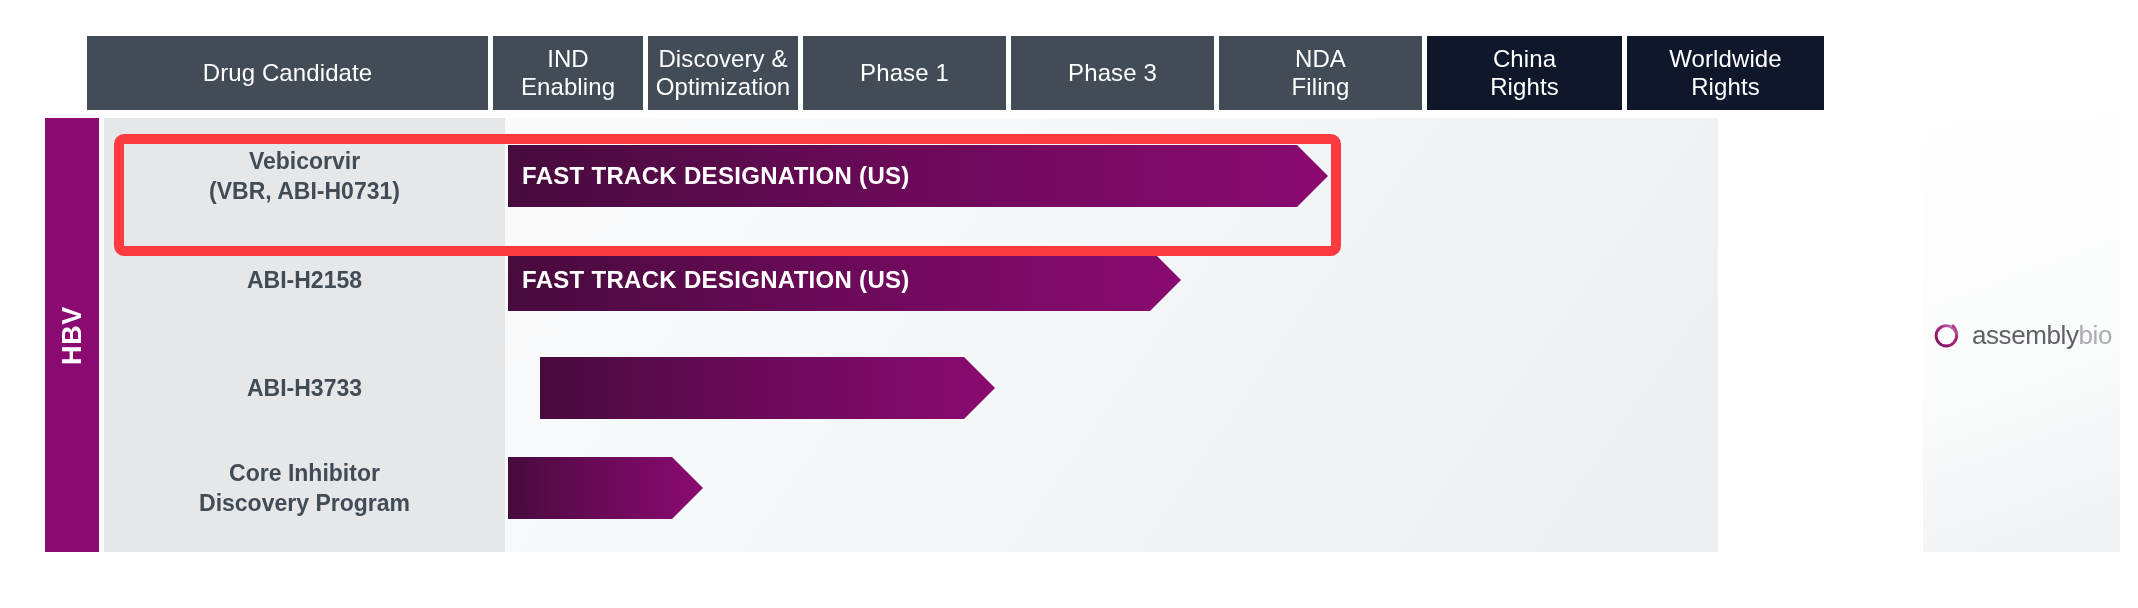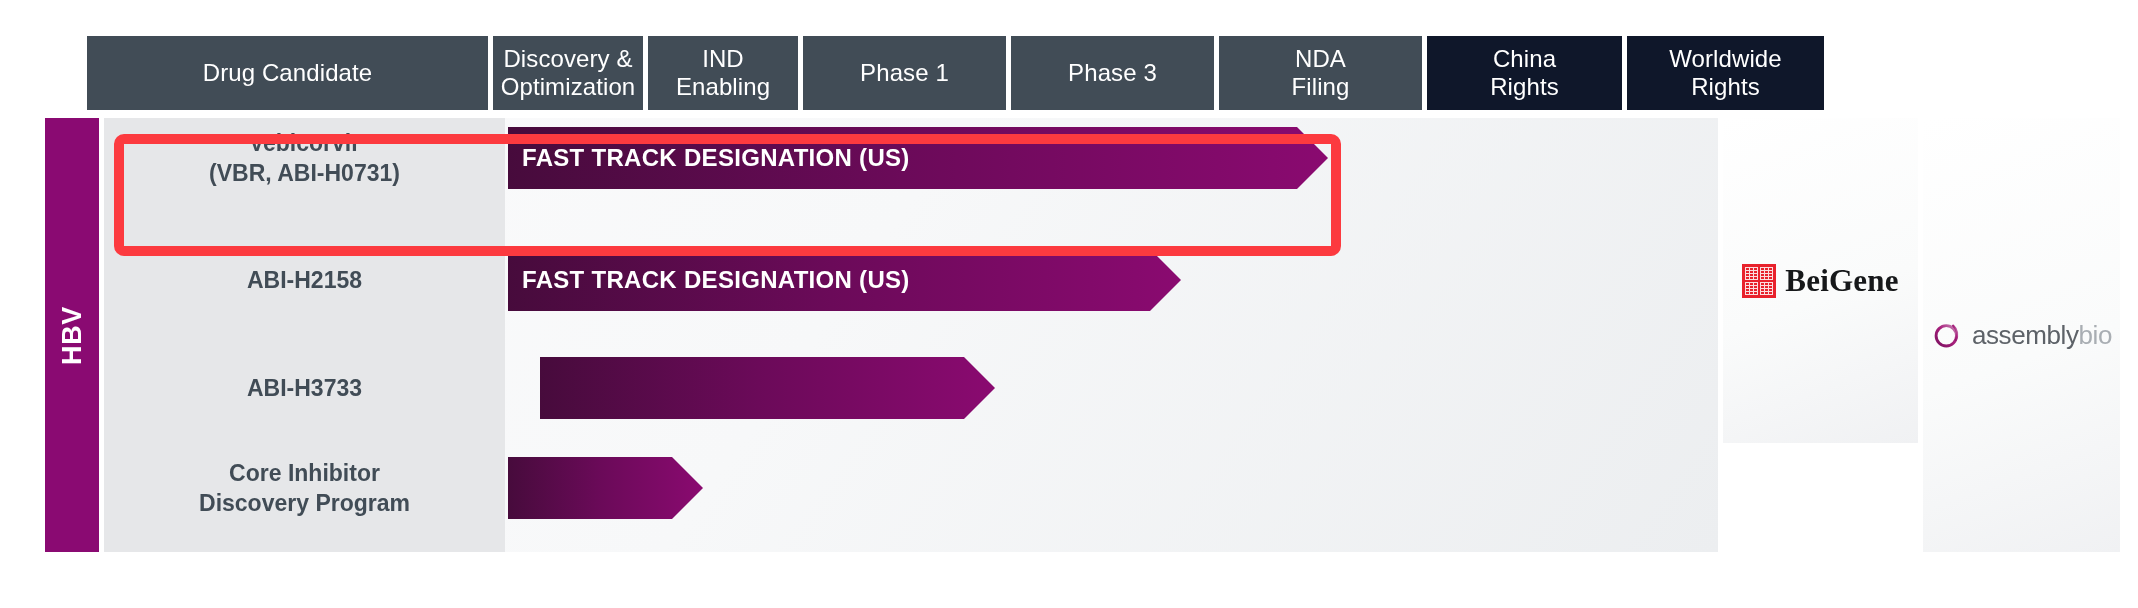--- a/index.html
+++ b/index.html
@@ -76,21 +76,21 @@
 
   
   .row {
     position: absolute;
     left: 104px;
     width: 1614px;
     height: 108px;
     display: flex;
     align-items: center;
   }
-  .row-1 { top: 104px; justify-content: space-between; }
+  .row-1 { top: 122px; justify-content: space-between; }
   .row-2 { top: 226px; }
   .row-3 { top: 334px; gap: 32px; }
   .row-4 { top: 434px; }
 
   .row-label {
     width: 401px;
     text-align: center;
     color: #414c56;
     font-size: 23px;
     font-weight: 700;
@@ -198,26 +198,26 @@
 </head>
 <body>
 
 <div id="pipeline">
 
   <div class="header-row">
     <div class="hdr" style="width:401px">
       <span>Drug Candidate</span>
     </div>
     <div class="hdr" style="width:150px">
+      <span class="hdr-lines">IND
+Enabling</span>
+    </div>
+    <div class="hdr" style="width:150px">
       <span class="hdr-lines">Discovery &amp;
 Optimization</span>
-    </div>
-    <div class="hdr" style="width:150px">
-      <span class="hdr-lines">IND
-Enabling</span>
     </div>
     <div class="hdr" style="width:203px">
       <span>Phase 1</span>
     </div>
     <div class="hdr" style="width:203px">
       <span>Phase 3</span>
     </div>
     <div class="hdr" style="width:203px">
       <span class="hdr-lines">NDA
 Filing</span>
@@ -270,31 +270,20 @@
   <div class="row row-4">
     <div class="row-label">Core Inhibitor
 Discovery Program</div>
     <div class="bar-track">
       <div class="bar" style="width:195px">
         <span></span>
       </div>
     </div>
   </div>
 
-  <div class="rights-panel rights-china">
-    <div class="beigene-logo">
-      <span class="beigene-seal">
-        <i></i>
-          <i></i>
-          <i></i>
-          <i></i>
-      </span>
-      <span class="beigene-word">BeiGene</span>
-    </div>
-  </div>
 
   <div class="rights-panel rights-worldwide">
     <div class="assembly-logo">
       <svg class="assembly-mark" viewBox="0 0 40 40">
         <defs>
           <linearGradient id="ag" x1="0" y1="1" x2="1" y2="0">
             <stop offset="0%" stop-color="#7b1060"></stop>
             <stop offset="55%" stop-color="#a8207c"></stop>
             <stop offset="100%" stop-color="#c98fbb"></stop>
           </linearGradient>

